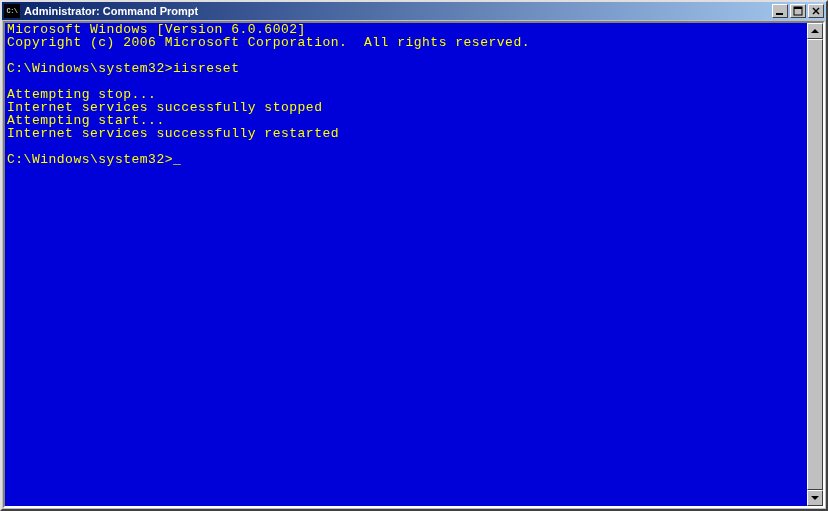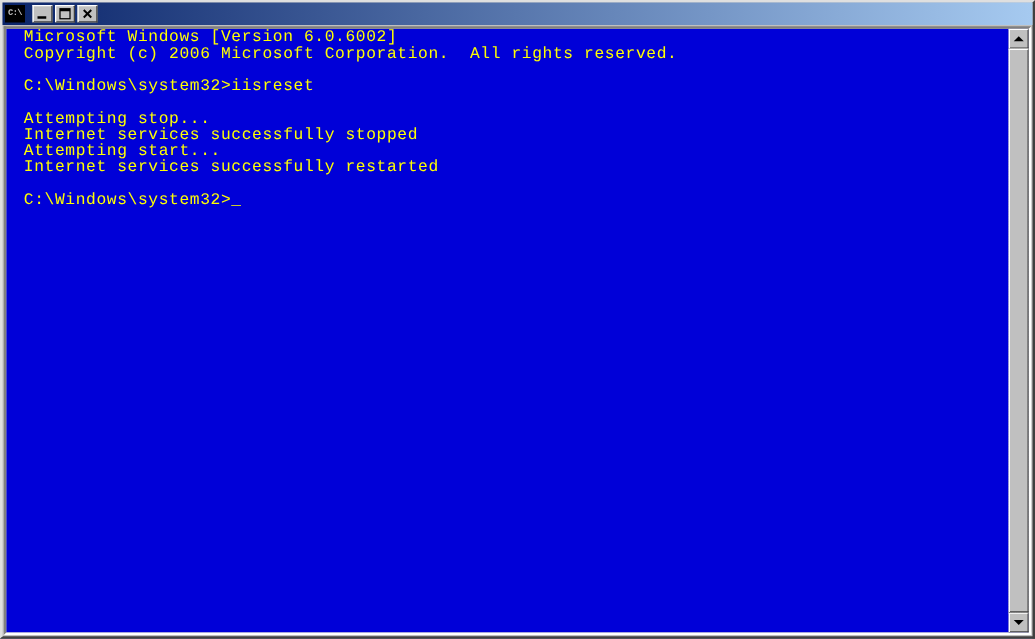--- a/index.html
+++ b/index.html
@@ -91,21 +91,21 @@
       overflow: hidden;
     }
     .console {
       width: 100%;
       height: 100%;
       background: #0000d8;
       color: #ffff00;
       font-family: 'Lucida Console', 'Courier New', monospace;
       font-size: 13px;
       line-height: 13px;
-      padding: 0 14px;
+      padding: 0 2px;
       white-space: pre;
       letter-spacing: 0.5px;
       overflow: hidden;
       position: relative;
     }
     .scroll-track {
       position: absolute;
       right: 0;
       top: 0;
       bottom: 0;
@@ -170,20 +170,21 @@
   </style>
 </head>
 <body>
 
 <div class="window">
 
   <div class="titlebar">
     <div class="titlebar-icon">
       <span>C:\</span>
     </div>
+    <div class="titlebar-title">Administrator: Command Prompt</div>
     <div class="titlebar-buttons">
       <div class="titlebar-btn">
         <svg viewBox="0 0 10 10">
             <rect x="1" y="7" width="7" height="2" fill="#000"></rect>
           </svg>
       </div>
       <div class="titlebar-btn">
         <svg viewBox="0 0 10 10">
             <rect x="1" y="1" width="8" height="8" fill="none" stroke="#000" stroke-width="1"></rect>
             <rect x="1" y="1" width="8" height="2" fill="#000"></rect>

